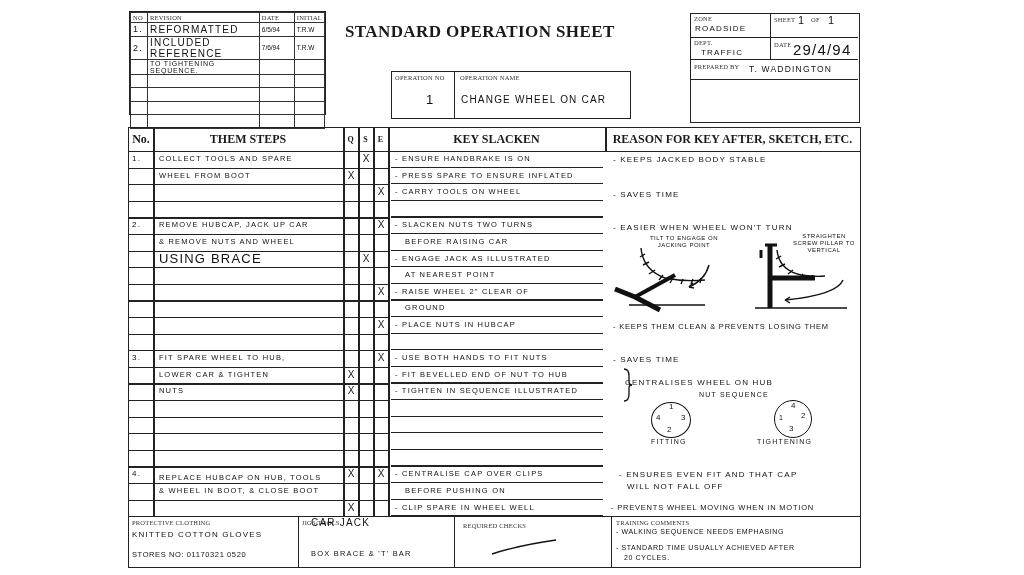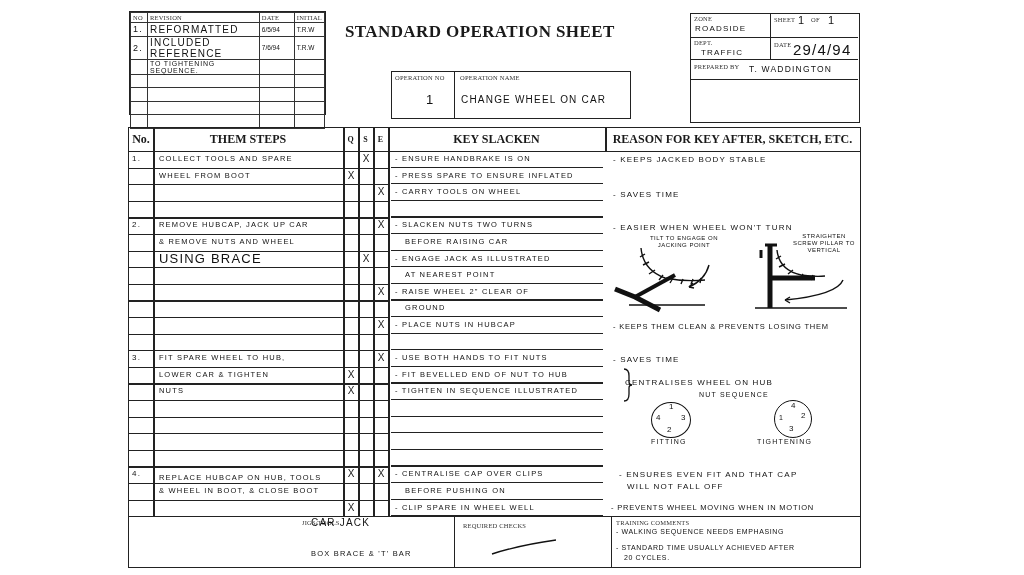--- a/index.html
+++ b/index.html
@@ -380,20 +380,25 @@
     <span class="abs hand" style="left:16px;top:0px;font-size:8px">4</span>
   </div>
   <div class="reason hand" style="left:628px;top:310px;font-size:7px">TIGHTENING</div>
 
   <div class="reason hand" style="left:490px;top:342px;font-size:8px">- ENSURES EVEN FIT AND THAT CAP</div>
   <div class="reason hand" style="left:498px;top:354px;font-size:8px">WILL NOT FALL OFF</div>
   <div class="reason hand" style="left:482px;top:375px;font-size:7.5px;letter-spacing:0.8px">- PREVENTS WHEEL MOVING WHEN IN MOTION</div>
 </div>
 
 <div id="foot" class="abs bx">
+  <div class="cell" style="left:0;top:0;width:170px;height:50px;border-right:1.5px solid #222">
+    <div class="abs lbl" style="left:3px;top:2px">PROTECTIVE CLOTHING</div>
+    <div class="abs hand" style="left:3px;top:13px;font-size:8px">KNITTED COTTON GLOVES</div>
+    <div class="abs hand" style="left:3px;top:33px;font-size:7.5px;letter-spacing:0.6px">STORES No: 01170321 0520</div>
+  </div>
   <div class="cell" style="left:170px;top:0;width:156px;height:50px;border-right:1.5px solid #222">
     <div class="abs lbl" style="left:3px;top:2px">JIGS/TOOLS</div>
     <div class="abs hand" style="left:12px;top:0;font-size:10px">CAR JACK</div>
     <div class="abs hand" style="left:12px;top:32px;font-size:7.5px">BOX BRACE &amp; 'T' BAR</div>
   </div>
   <div class="cell" style="left:326px;top:0;width:157px;height:50px;border-right:1.5px solid #222">
     <div class="abs lbl" style="left:8px;top:5px">REQUIRED CHECKS</div>
     <svg class="abs" style="left:35px;top:20px" width="70" height="20">
       <path d="M2 17 Q30 8 66 3" stroke="#111" stroke-width="1.4" fill="none"></path>
     </svg>

